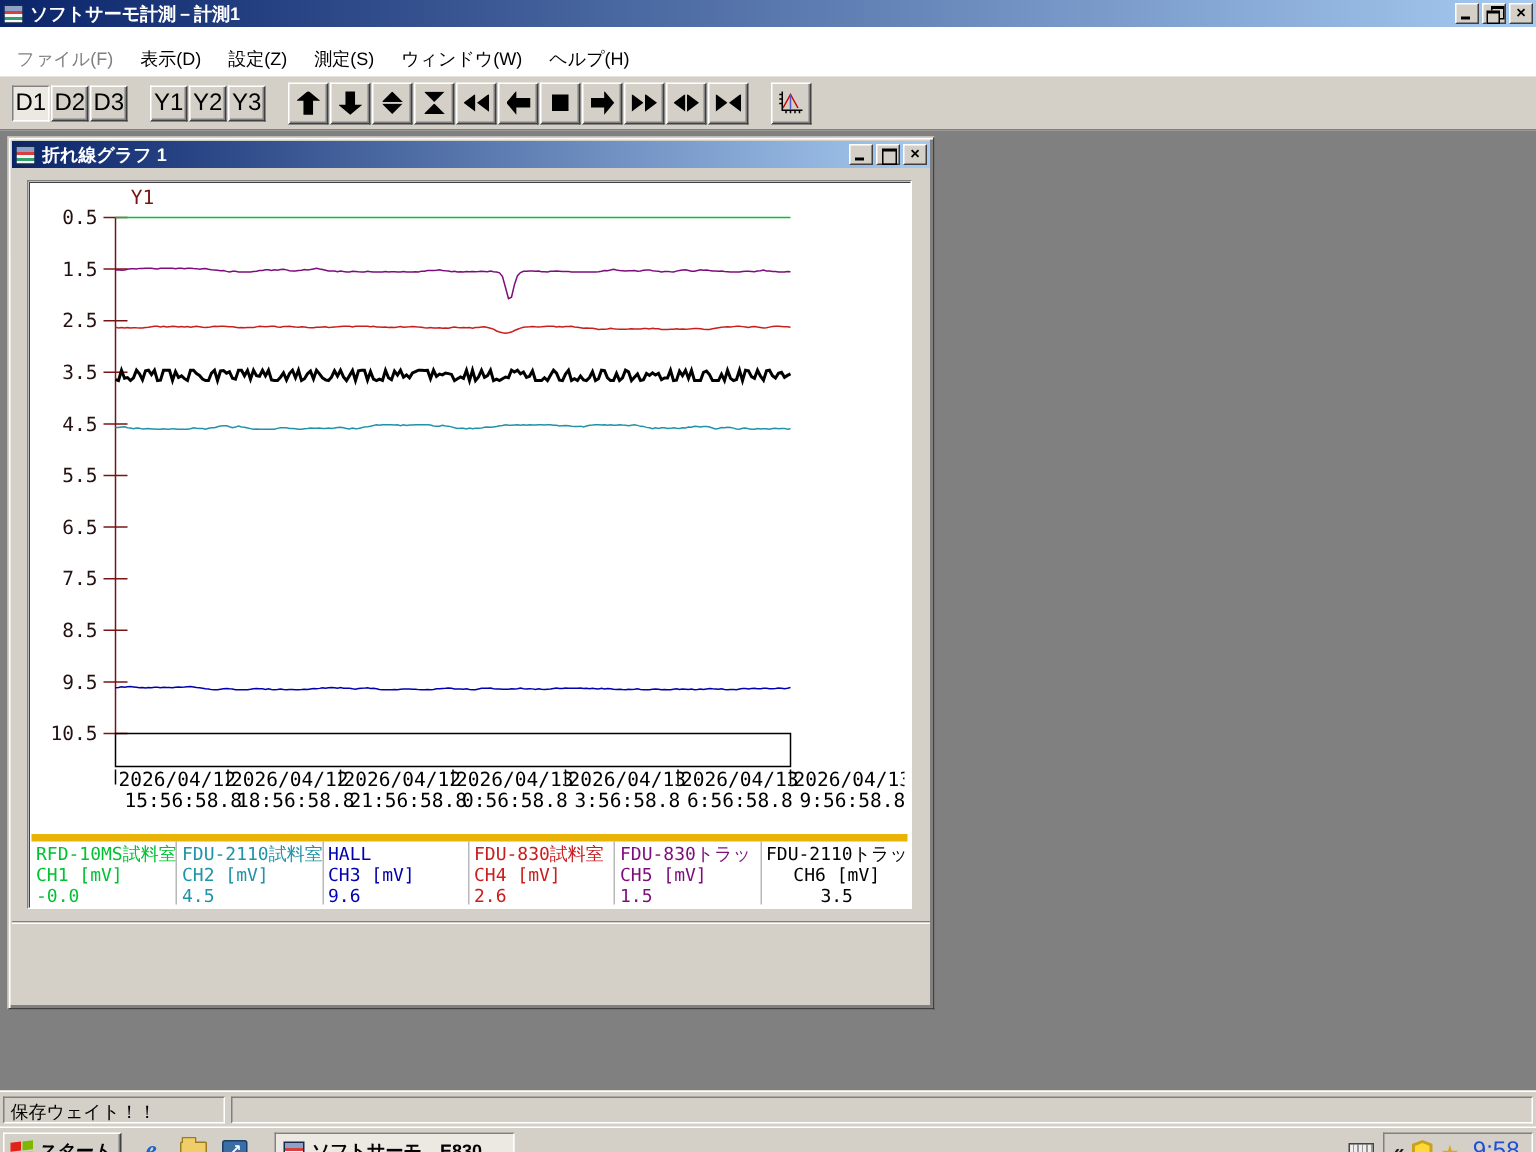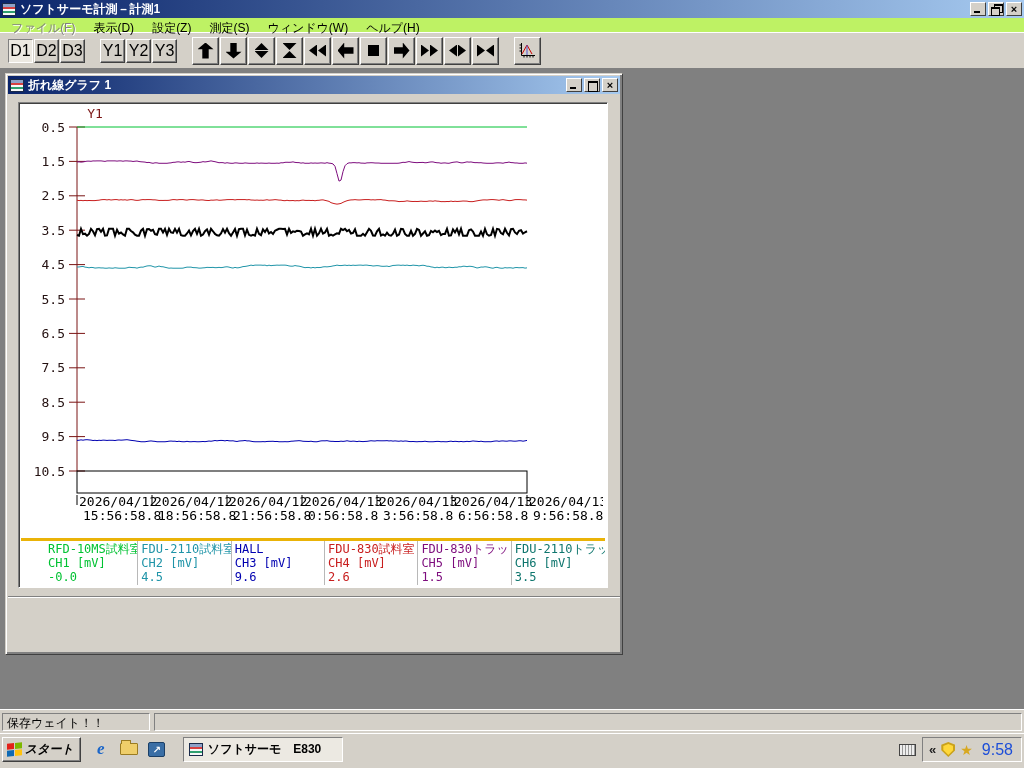--- a/index.html
+++ b/index.html
@@ -31,21 +31,21 @@
     font-size:11px;font-weight:bold;color:#000;line-height:1;}
   .g-min::before{content:"";position:absolute;left:3px;bottom:2px;width:6px;height:2px;background:#000;}
   .g-max::before{content:"";position:absolute;left:3px;top:2px;width:8px;height:8px;
     border:1px solid #000;border-top-width:2px;}
   .g-restore::before{content:"";position:absolute;left:5px;top:1px;width:7px;height:6px;
     border:1px solid #000;border-top-width:2px;}
   .g-restore::after{content:"";position:absolute;left:2px;top:4px;width:7px;height:6px;
     border:1px solid #000;border-top-width:2px;background:#d4d0c8;}
 
   
-  .menubar{height:15px;background:#bef264;display:flex;align-items:flex-start;
+  .menubar{height:33px;background:#ffffff;display:flex;align-items:flex-end;
     font-size:12px;padding-left:2px;border-bottom:1px solid #fff;}
   .menu-item{padding:2px 9px;color:#000;}
   .menu-item.disabled{color:#808080;text-shadow:1px 1px 0 #fff;}
   .toolbar{height:36px;background:#d4d0c8;display:flex;align-items:center;
     padding-left:8px;border-bottom:1px solid #808080;box-shadow:0 1px 0 #fff;}
   .tb-group{display:flex;margin-right:14px;}
   .tb-btn{width:25px;height:24px;margin-right:1px;display:flex;align-items:center;
     justify-content:center;font-size:16px;color:#000;background:#d4d0c8;
     border-top:1px solid #fff;border-left:1px solid #fff;
     border-right:1px solid #404040;border-bottom:1px solid #404040;
@@ -70,21 +70,21 @@
 
   
   .mdi{position:relative;width:1024px;height:640px;background:#808080;overflow:hidden;}
   .child-window{position:absolute;left:5px;top:4px;width:618px;height:582px;
     background:#d4d0c8;border-top:1px solid #d4d0c8;border-left:1px solid #d4d0c8;
     border-right:1px solid #404040;border-bottom:1px solid #404040;
     box-shadow:inset 1px 1px 0 #fff,inset -2px -2px 0 #808080;padding:2px;}
   .chart-panel{position:absolute;left:12px;top:28px;width:590px;height:486px;
     background:#fff;}
   .legend-table{position:absolute;left:2px;bottom:2px;right:2px;height:47px;
-    display:flex;border-top:3px solid #eab308;background:#fff;padding-left:24px;}
+    display:flex;border-top:5px solid #eab308;background:#fff;}
   .legend-col{width:98px;border-right:1px solid #b8b8b8;padding:1px 0 0 3px;
     font-size:12px;line-height:14px;white-space:nowrap;overflow:hidden;}
   .legend-col:last-child{border-right:none;}
   .groove{position:absolute;left:2px;right:2px;top:522px;height:2px;
     border-top:1px solid #808080;border-bottom:1px solid #fff;}
   .alarm-row{position:absolute;left:0;top:532px;width:100%;height:28px;}
   .alarm-btn{position:absolute;left:15px;top:0;width:86px;height:26px;
     font-size:12px;color:#000;display:flex;align-items:center;justify-content:center;}
   .combo{position:absolute;left:107px;top:0;width:489px;height:26px;background:#fff;
     display:flex;align-items:stretch;justify-content:flex-end;}
@@ -331,21 +331,21 @@
             <div class="legend-col" style="color: rgb(200, 30, 30);">
               <div>FDU-830試料室</div>
               <div>CH4 [mV]</div>
               <div>2.6</div>
             </div>
             <div class="legend-col" style="color: rgb(125, 12, 125);">
               <div>FDU-830トラッ</div>
               <div>CH5 [mV]</div>
               <div>1.5</div>
             </div>
-            <div class="legend-col" style="color: #0f766e;">
+            <div class="legend-col" style="color: #000000; text-align: center;">
               <div>FDU-2110トラッ</div>
               <div>CH6 [mV]</div>
               <div>3.5</div>
             </div>
           </div>
       </div>
 
       <div class="groove"></div>
 
     </div>

